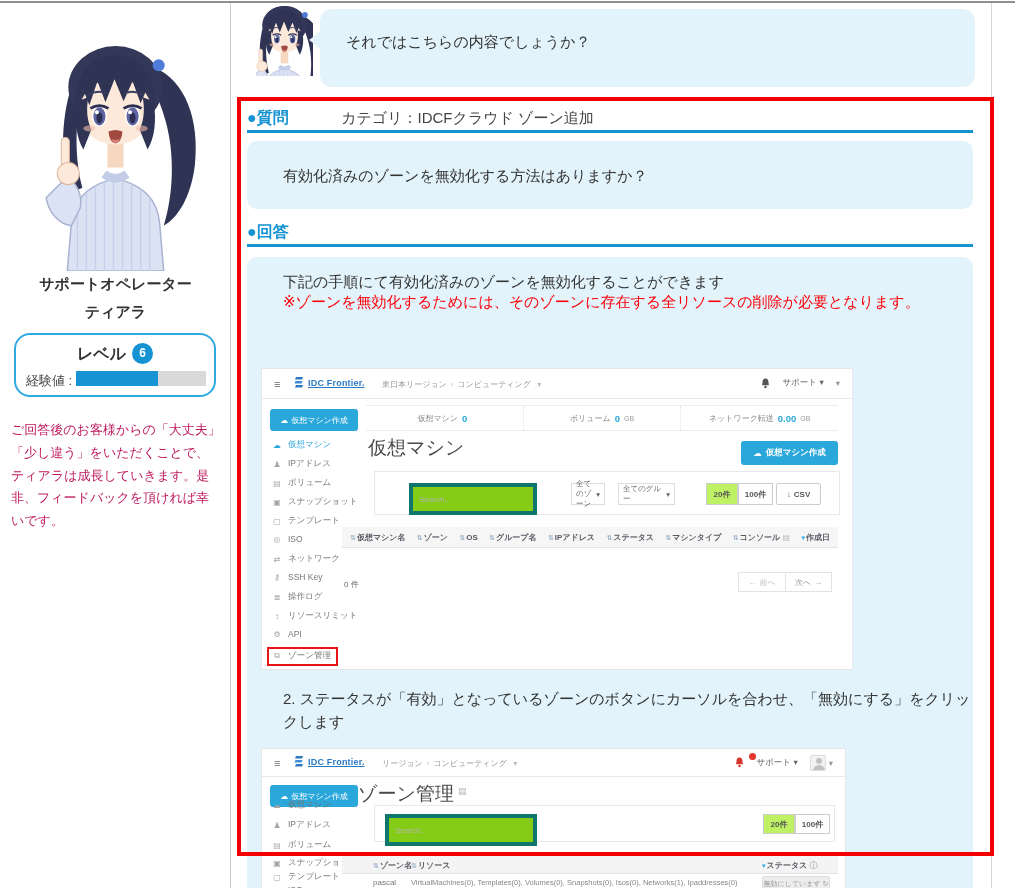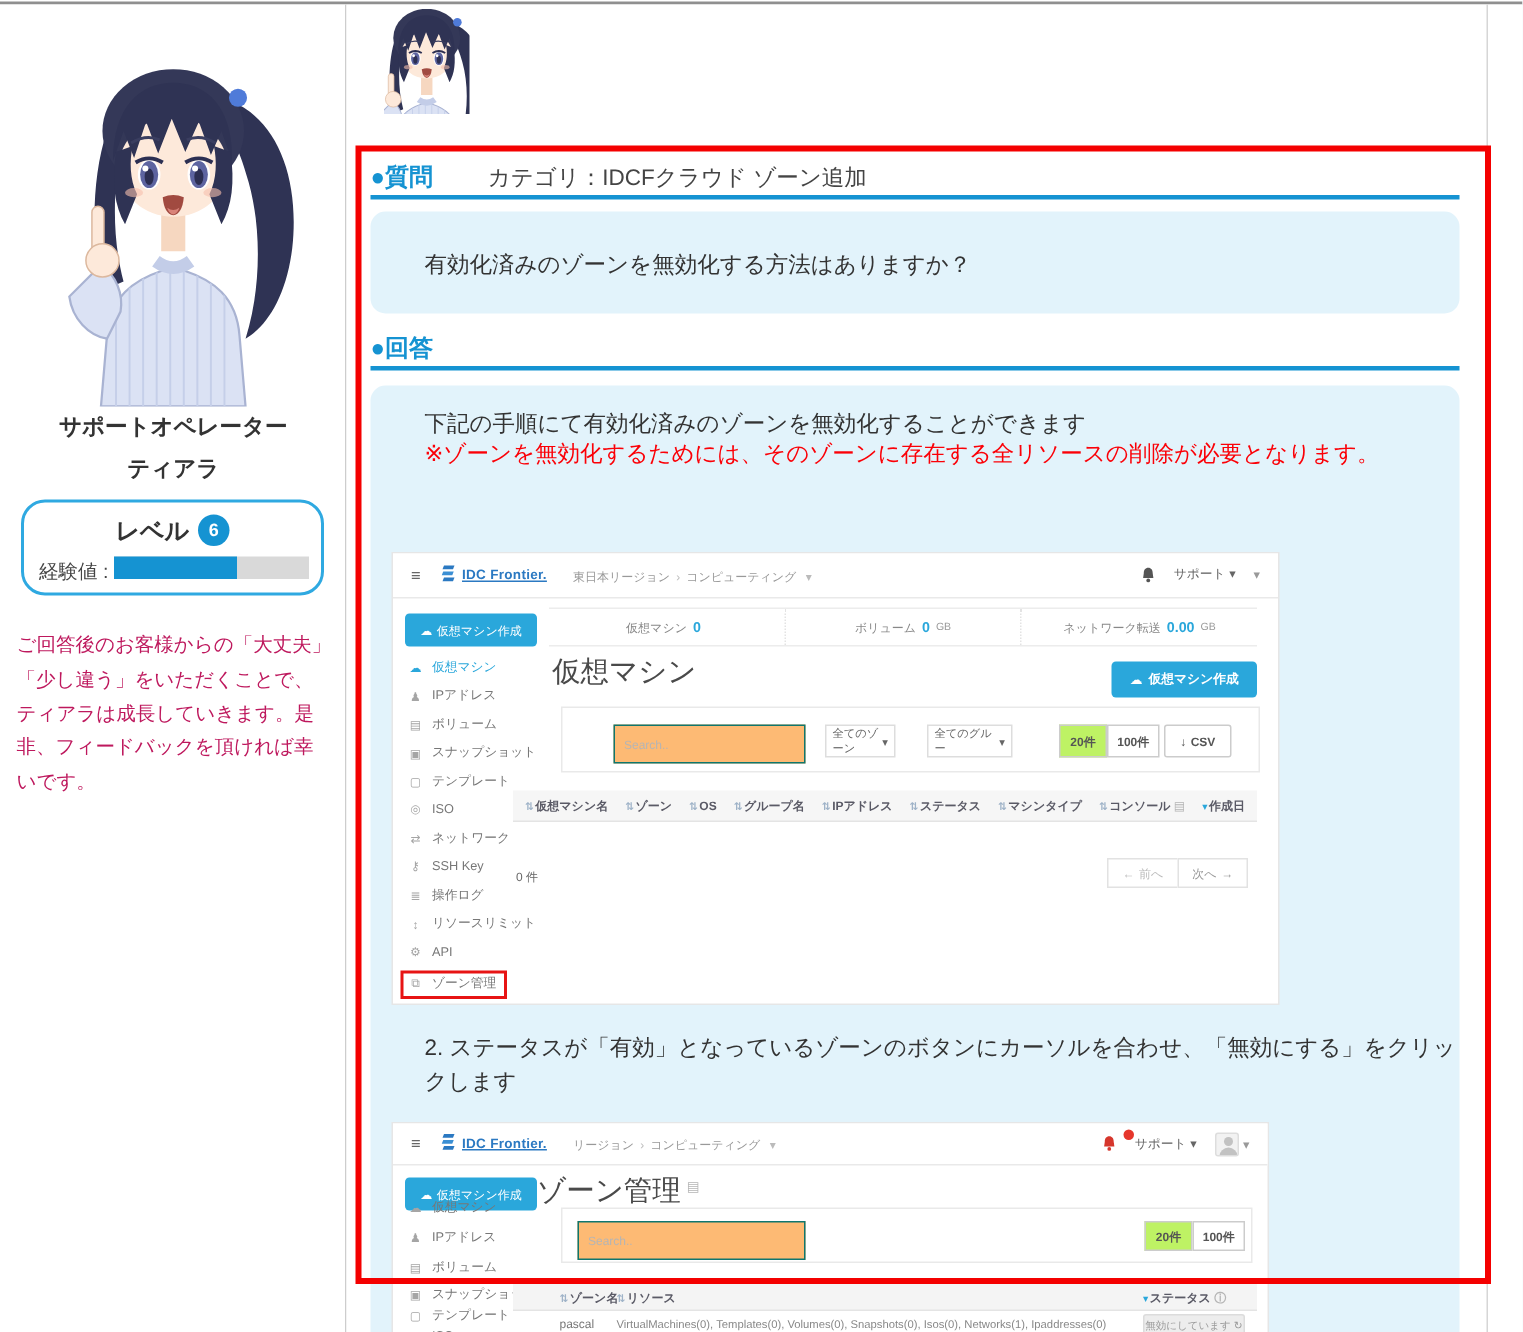--- a/index.html
+++ b/index.html
@@ -31,21 +31,21 @@
   .chat-avatar { left:25px; top:3px; width:57px; height:70px; }
   .bot-bubble { left:89px; top:6px; width:655px; height:78px; background:#e2f3fb; border-radius:12px; }
   .bot-bubble:before { content:""; position:absolute; left:-11px; top:22px; border:9px solid transparent;
                        border-right:12px solid #e2f3fb; border-left:none; }
   .bot-bubble-text { position:absolute; left:26px; top:24px; font-size:15px; color:#333; }
 
   .red-overlay { left:6px; top:94px; width:757px; height:759px; border:4px solid #f40000; z-index:40; pointer-events:none; }
 
   .q-row { left:16px; top:105px; font-size:16px; }
   .q-label { color:#1593d2; font-weight:bold; }
-  .q-cat { color:#444; font-size:15px; margin-left:32px; font-weight:normal; }
+  .q-cat { color:#444; font-size:15px; margin-left:48px; font-weight:normal; }
   .sec-underline { left:16px; width:726px; height:3px; background:#1593d2; }
   .q-underline { top:127px; } .a-underline { top:241px; }
   .q-bubble { left:16px; top:138px; width:726px; height:68px; background:#e2f3fb; border-radius:10px; }
   .q-bubble-text { position:absolute; left:36px; top:26px; font-size:15px; color:#333; }
   .a-row { left:16px; top:219px; font-size:16px; }
   .a-bubble { left:16px; top:254px; width:726px; height:634px; background:#e2f3fb; border-radius:10px 10px 0 0; overflow:hidden; }
   .ans-line1 { left:36px; top:16px; font-size:15px; color:#333; }
   .ans-note  { left:36px; top:36px; font-size:15px; color:#fb0007; }
   .ans-step1 { left:36px; top:74px; font-size:15px; color:#333; }
   .ans-step2 { left:36px; top:430px; width:694px; font-size:15px; line-height:23px; color:#333; }
@@ -81,21 +81,21 @@
   .stat-val { color:#2aa7db; font-weight:bold; font-size:9.5px; }
   .stat-unit { color:#999; font-size:7px; }
   .mini-h1 { position:absolute; font-size:19px; color:#4a4a4a; font-weight:normal; }
   .shot1 .mini-h1 { left:106px; top:66px; } .shot2 .mini-h1 { left:96px; top:32px; }
   .h1-doc { font-size:9px; color:#b5b5b5; vertical-align:6px; margin-left:4px; }
   .h1-btn { position:absolute; left:479px; top:72px; width:97px; height:24px; background:#2aa7db; border-radius:3px; color:#fff;
             font-weight:bold; font-size:8.5px; display:flex; align-items:center; justify-content:center; gap:4px; }
   .filter-card { position:absolute; background:#fff; border:1px solid #e9e9e9; }
   .shot1 .filter-card { left:112px; top:102px; width:466px; height:44px; }
   .shot2 .filter-card { left:112px; top:56px; width:461px; height:37px; }
-  .mini-input { position:absolute; border:1px solid #0f766e; background:#fdba74; font-size:8px; color:#555; padding:12px 6px;
+  .mini-input { position:absolute; border:4px solid #0f766e; background:#84cc16; font-size:8px; color:#555; padding:12px 6px;
                 font-family:"Liberation Sans","DejaVu Sans",sans-serif; }
   .mini-input::placeholder { color:#b5b5b5; }
   .shot1 .mini-input { left:34px; top:11px; width:128px; height:22px; }
   .shot2 .mini-input { left:10px; top:8px; width:152px; height:20px; }
   .mini-select { position:absolute; top:11px; height:22px; border:1px solid #ddd; background:#fff; font-size:7.5px; color:#666;
                  display:flex; align-items:center; justify-content:space-between; padding:0 4px; }
   .pg-btn { position:absolute; height:22px; border:1px solid #ccc; font-size:8px; font-weight:bold; color:#555;
             display:flex; align-items:center; justify-content:center; background:#fff; }
   .pg-on { background:#bef264; }
   .shot2 .pg-btn { height:20px; top:8px; }
@@ -199,20 +199,23 @@
 
   <div class="abs op-desc">ご回答後のお客様からの「大丈夫」「少し違う」をいただくことで、ティアラは成長していきます。是非、フィードバックを頂ければ幸いです。</div>
 </aside>
 
 <main class="abs main-panel">
   <div class="abs main-right-border"></div>
 
   <svg class="abs chat-avatar" viewBox="40 22 120 146">
     <use href="#girl-art"></use>
   </svg>
+  <div class="abs bot-bubble">
+    <div class="bot-bubble-text">それではこちらの内容でしょうか？</div>
+  </div>
 
   <div class="abs red-overlay"></div>
 
   <div class="abs q-row">
     <span class="q-label">●質問</span>
     <span class="q-cat">カテゴリ：IDCFクラウド ゾーン追加</span>
   </div>
   <div class="abs sec-underline q-underline"></div>
   <div class="abs q-bubble">
     <div class="q-bubble-text">有効化済みのゾーンを無効化する方法はありますか？</div>
@@ -325,21 +328,21 @@
       </div>
 
       <h1 class="mini-h1">仮想マシン</h1>
       <div class="h1-btn">
         <span>☁</span>
         <span>仮想マシン作成</span>
       </div>
 
       <div class="filter-card">
         <input class="mini-input" placeholder="Search.." style="">
-        <div class="mini-select" style="left:175px;width:47px">
+        <div class="mini-select" style="left:196px;width:34px">
             <span>全てのゾーン</span>
             <span>▾</span>
           </div>
         <div class="mini-select" style="left:243px;width:57px">
             <span>全てのグルー</span>
             <span>▾</span>
           </div>
         <div class="pg-btn pg-on" style="left:331px;top:11px;width:32px">20件</div>
         <div class="pg-btn" style="left:363px;top:11px;width:35px">100件</div>
         <div class="csv-btn">

